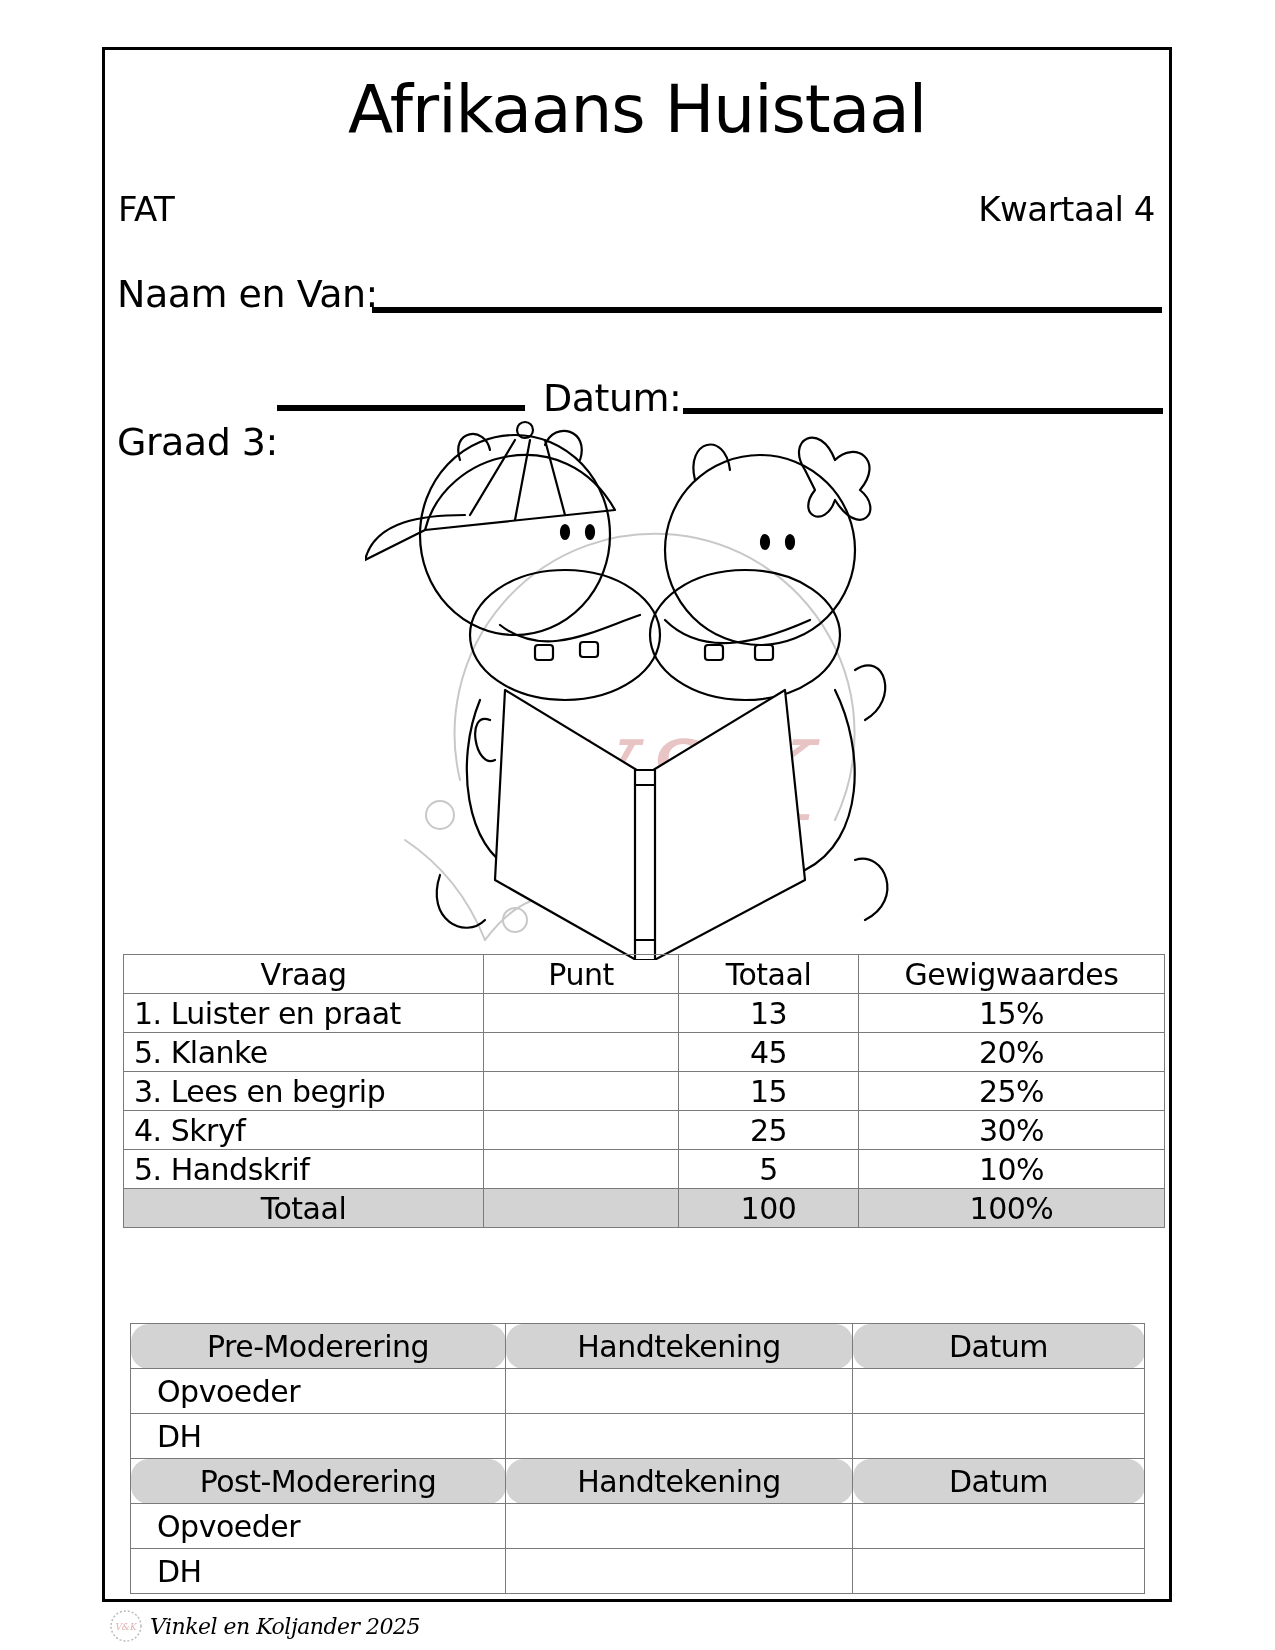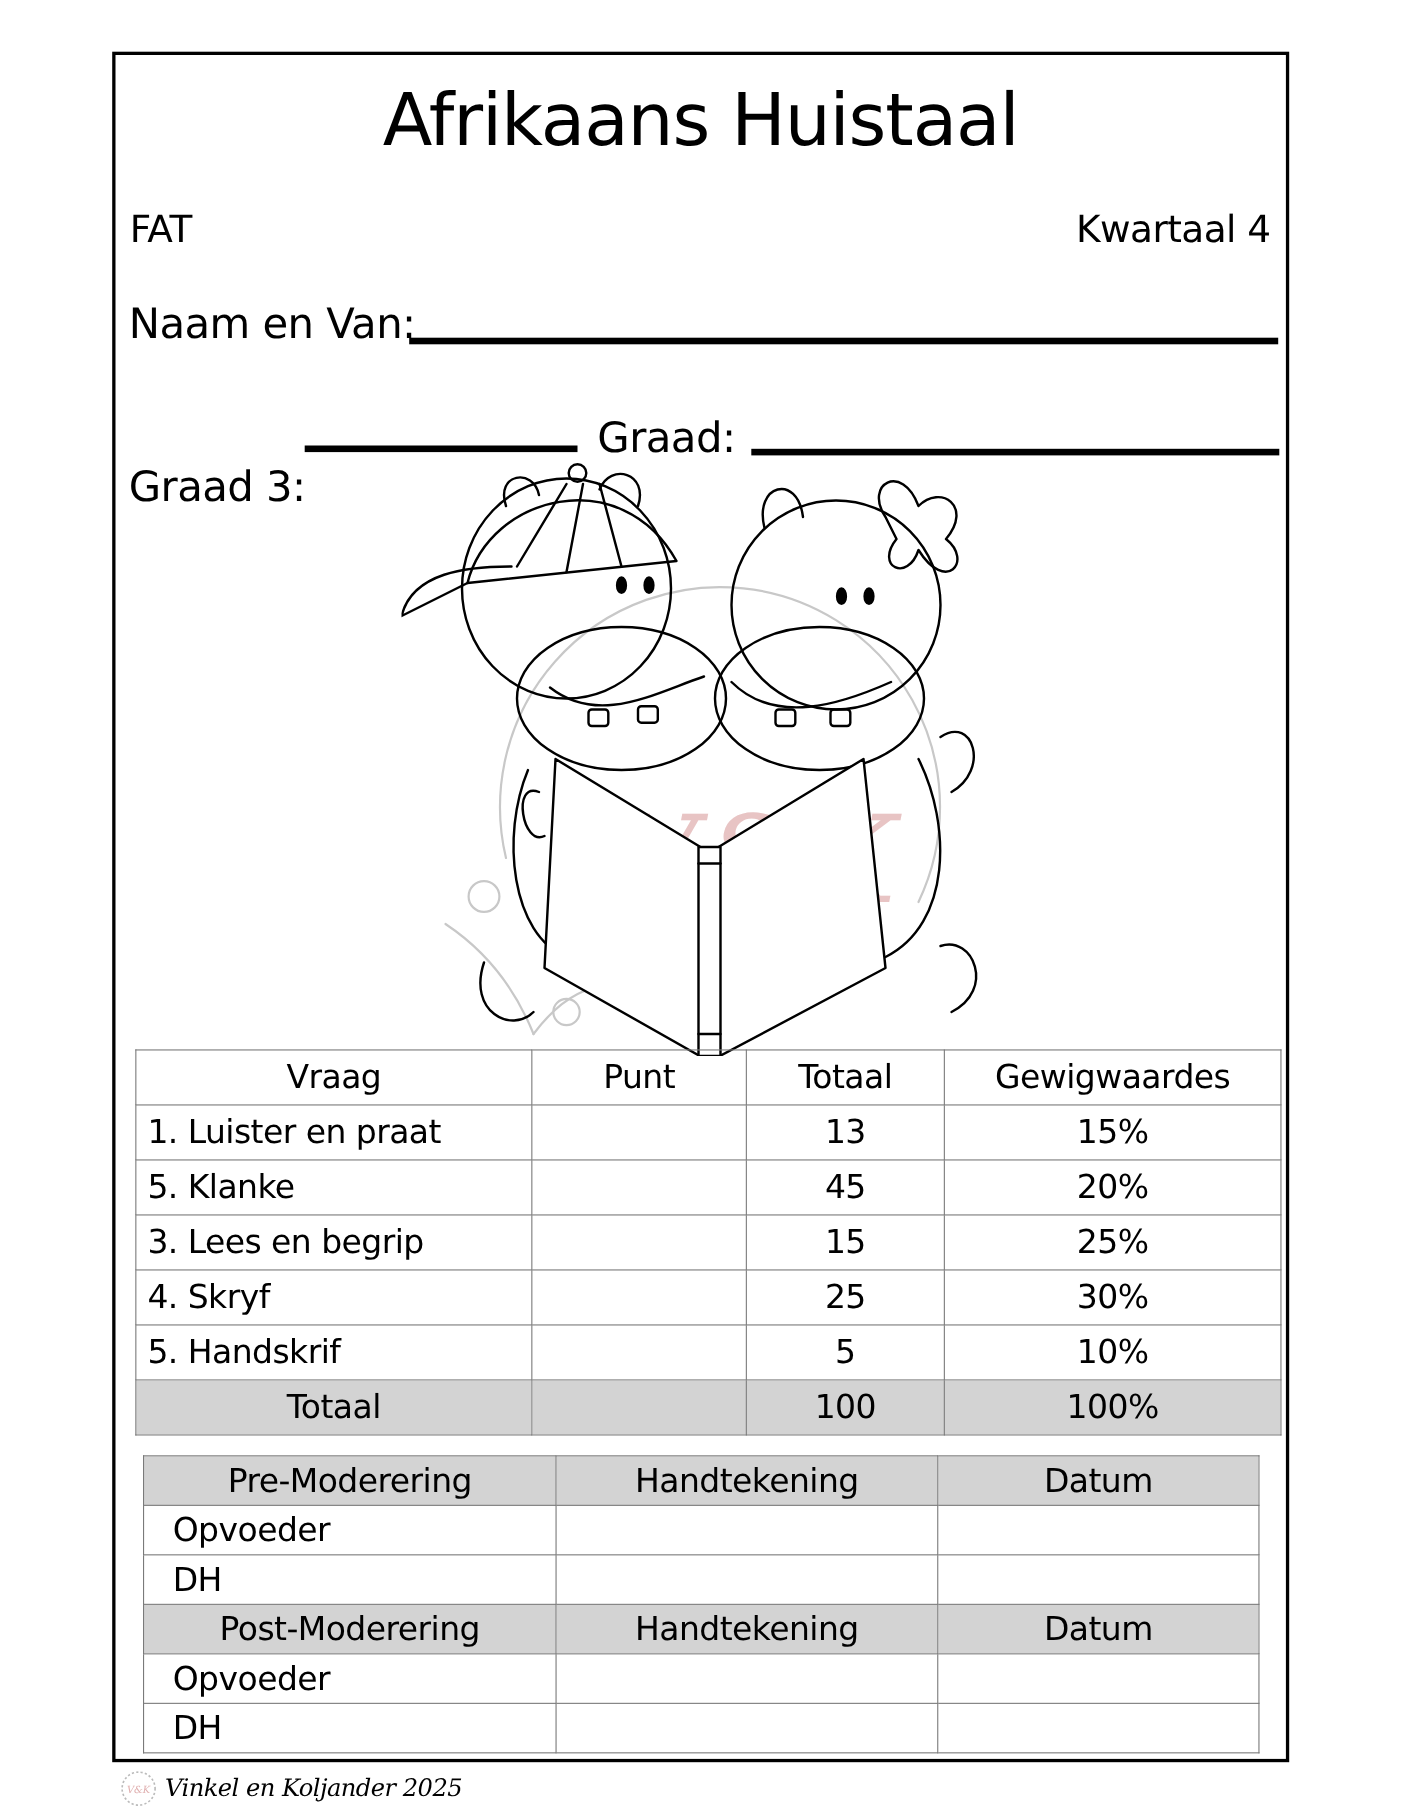--- a/index.html
+++ b/index.html
@@ -23,26 +23,26 @@
     .rule { position: absolute; height: 6px; background: #000; }
 
     .illustration { position: absolute; left: 365px; top: 420px; width: 560px; height: 540px; }
 
     table.grid { position: absolute; border-collapse: collapse; table-layout: fixed; }
     table.grid td {
       border: 1.5px solid #7a7a7a; font-size: 30px; letter-spacing: -0.5px;
       vertical-align: middle; overflow: hidden; white-space: nowrap;
     }
     .t1 { left: 123px; top: 954px; width: 1041px; }
-    .t1 td { height: 50px; }
+    .t1 td { height: 39px; }
     .t1 .c { text-align: center; }
     .t1 .l { text-align: left; padding-left: 10px; }
     .shade td { background: #d3d3d3; }
     .t2 { left: 130px; top: 1323px; width: 1014px; }
-    .t2 td { height: 45px; font-size: 28px; }
+    .t2 td { height: 45px; font-size: 28px; border-radius: 18px; }
     .t2 .c { text-align: center; }
     .t2 .l { text-align: left; padding-left: 26px; }
     .t2 td.colsep { border-left: 1.5px solid #222; }
 
     .footer { position: absolute; left: 108px; top: 1606px; height: 40px; display: flex; align-items: center; gap: 6px; }
     .footer-logo { width: 36px; height: 36px; }
     .footer-text { font-family: "DejaVu Serif", serif; font-style: italic; font-size: 22px; letter-spacing: -0.5px; }
   </style>
 </head>
 <body>
@@ -53,21 +53,21 @@
 
 <div class="row-text fat">FAT</div>
 <div class="kwartaal-box">Kwartaal 4</div>
 
 <div class="label-line" style="left:117px; top:272px;">Naam en Van:</div>
 <div class="rule" style="left:372px; top:307px; width:790px;"></div>
 
 <div class="label-line" style="left:117px; top:376px;margin-top:44px;">Graad 3:</div>
 <div class="rule" style="left:277px; top:405px; width:248px;"></div>
 
-<div class="label-line" style="left:543px; top:376px;">Graad:</div>
+<div class="label-line" style="left:543px; top:376px;">Datum:</div>
 <div class="rule" style="left:683px; top:408px; width:480px;"></div>
 
 <svg class="illustration" viewBox="0 0 560 540" fill="none" stroke="#000" stroke-width="2.2" stroke-linejoin="round" stroke-linecap="round">
 
   <g stroke="#c8c8c8" stroke-width="2">
     <path d="M95 360 A200 200 0 1 1 470 400"></path>
     <path d="M40 420 C70 440 100 470 120 520"></path>
     <path d="M120 520 C150 480 180 470 210 480"></path>
     <circle cx="75" cy="395" r="14"></circle>
     <circle cx="150" cy="500" r="12"></circle>

